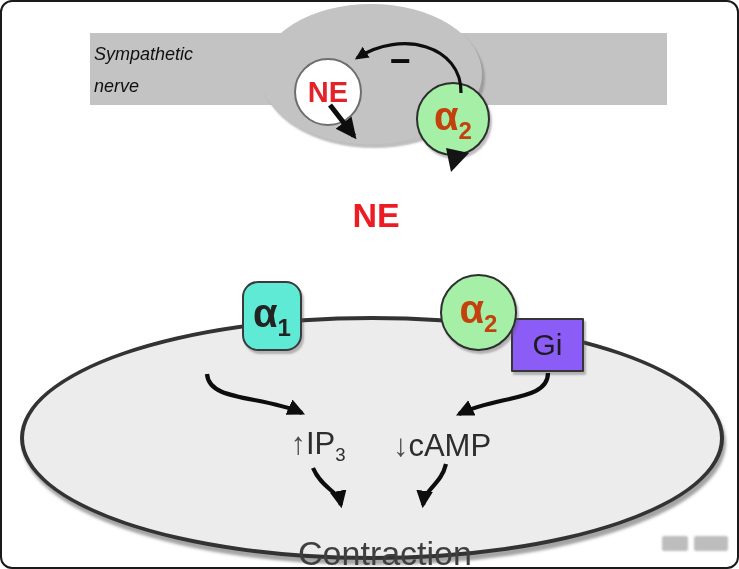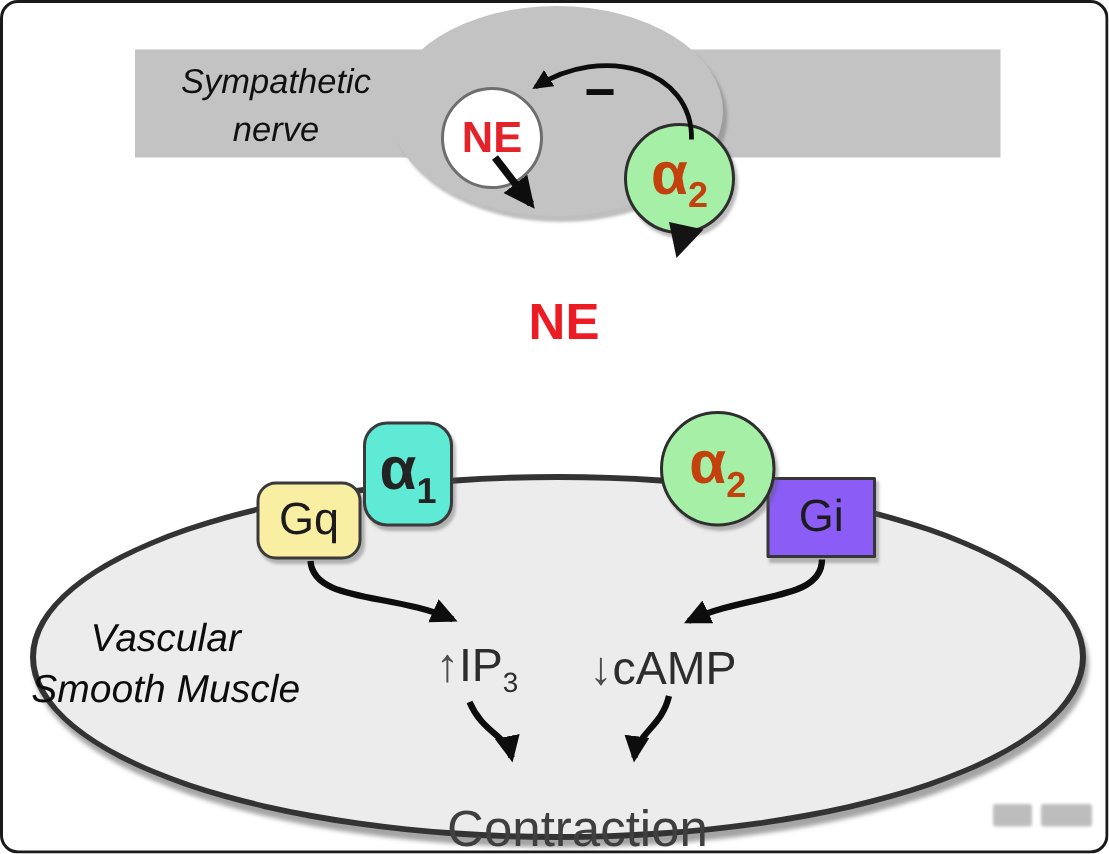--- a/index.html
+++ b/index.html
@@ -6,22 +6,22 @@
   #canvas{
     position:relative;width:739px;height:569px;box-sizing:border-box;
     background:#ffffff;border:2px solid #1a1a1a;border-radius:12px;overflow:hidden;
     font-family:"Liberation Sans", sans-serif;
   }
   .abs{position:absolute;}
   
   .band{left:88px;top:31px;width:577px;height:72px;background:#c3c3c3;z-index:1;}
   .blob{left:258px;top:2px;width:222px;height:140px;background:#c3c3c3;border-radius:50%;
         box-shadow:3px 4px 2px rgba(110,110,110,.45);z-index:2;}
-  .nerve-label{left:92px;top:36px;width:180px;text-align:center;z-index:3;
-        font-style:italic;font-size:23px;line-height:32px;color:#101010;}
+  .nerve-label{left:92px;top:36px;width:180px;z-index:3;
+        font-style:italic;font-size:18px;line-height:32px;color:#101010;}
   .vesicle{left:292px;top:56px;width:68px;height:68px;border-radius:50%;background:#ffffff;
         border:2px solid #6e6e6e;z-index:4;display:flex;align-items:center;justify-content:center;
         font-weight:bold;font-size:29px;color:#e42229;box-sizing:border-box;}
   .receptor-circle{border-radius:50%;background:#a6efa7;border:2.5px solid #2e2e2e;z-index:4;
         display:flex;align-items:center;justify-content:center;box-sizing:border-box;
         font-weight:bold;font-size:40px;color:#c2410c;box-shadow:2px 3px 2px rgba(90,90,90,.4);}
   .a2-pre{left:414px;top:80px;width:74px;height:74px;}
   .minus{left:381px;top:38px;width:34px;text-align:center;font-size:36px;font-weight:bold;
         color:#0d0d0d;z-index:6;}
   .ne-free{left:340px;top:194px;width:68px;text-align:center;font-weight:bold;font-size:34px;
@@ -72,28 +72,21 @@
 
   <div class="abs receptor-circle a2-pre">
     <span><span>α</span><sub>2</sub></span>
   </div>
 
   <div class="abs minus">−</div>
 
   <div class="abs ne-free">NE</div>
 
   <div class="abs muscle"></div>
-  <div class="abs muscle-label">
-    <div>Vascular</div>
-    <div>Smooth Muscle</div>
-  </div>
 
-  <div class="abs gprot gq">
-    <span>Gq</span>
-  </div>
   <div class="abs a1">
     <span><span>α</span><sub>1</sub></span>
   </div>
 
   <div class="abs receptor-circle a2-post">
     <span><span>α</span><sub>2</sub></span>
   </div>
   <div class="abs gprot gi">
     <span>Gi</span>
   </div>

